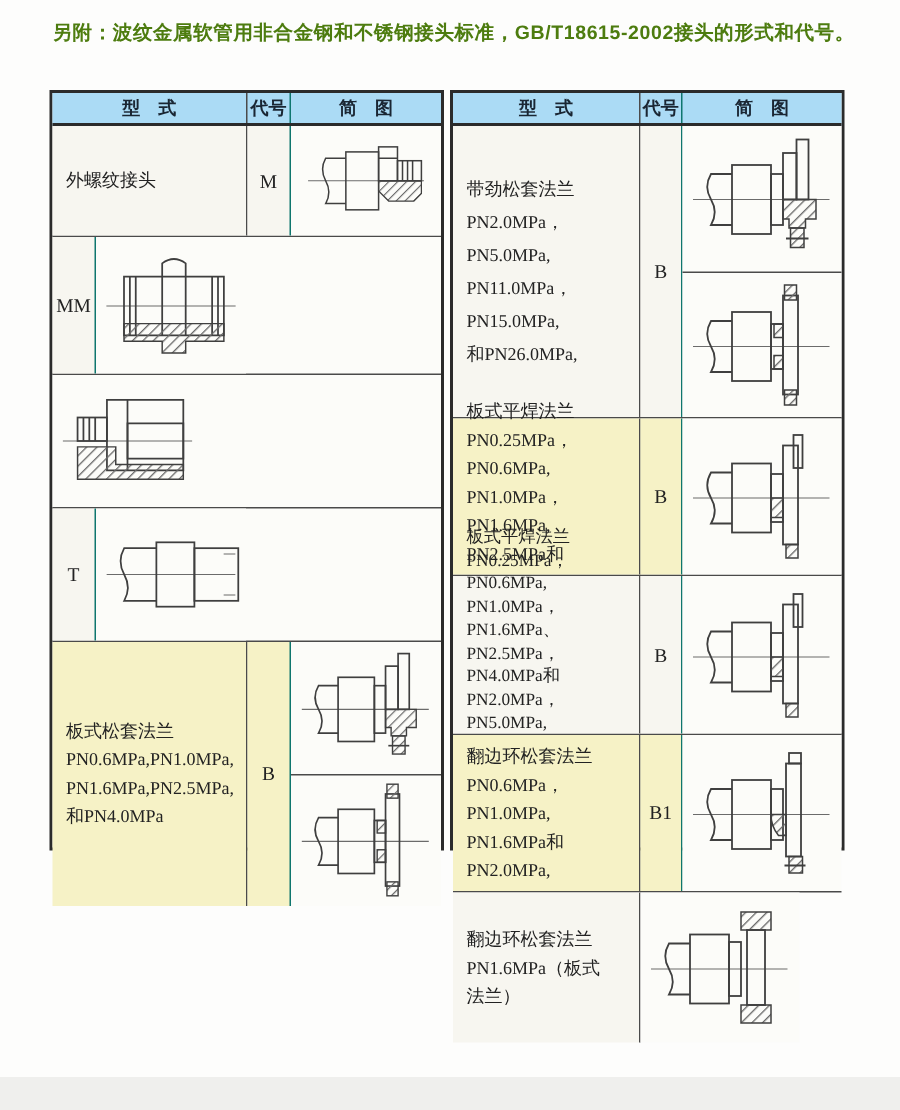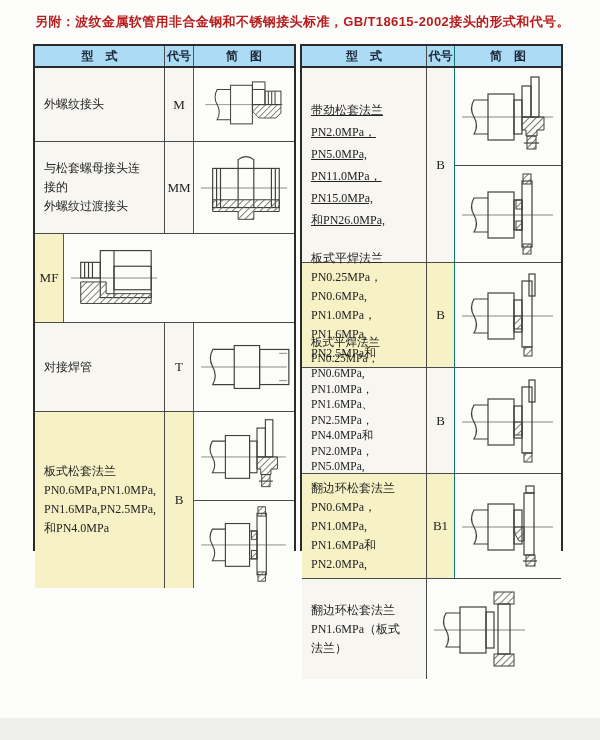--- a/index.html
+++ b/index.html
@@ -5,24 +5,24 @@
   * { margin:0; padding:0; box-sizing:border-box; }
   html,body { width:600px; height:740px; }
   body {
     position:relative; width:600px; height:740px; overflow:hidden;
     background:#fdfdfc;
     font-family:"Liberation Sans","DejaVu Sans",sans-serif;
     color:#1c1c1c;
   }
   .title {
     position:absolute; left:35px; top:13px; width:540px;
-    font-size:13px; font-weight:700; letter-spacing:0.4px; color:#b91c1c;
+    font-size:13px; font-weight:700; letter-spacing:0.4px; color:#4d7c0f;
   }
   .tbl {
-    position:absolute; top:44px; height:507px;
+    position:absolute; top:60px; height:507px;
     border:2px solid #2b2b2b; background:#fcfcf9;
   }
   .tbl-left  { left:33px;  width:263px; }
   .tbl-right { left:300px; width:263px; }
   .thead { display:flex; height:22px; background:#abdbf5; border-bottom:2px solid #2b2b2b; }
   .th {
     display:flex; align-items:center; justify-content:center;
     font-size:12px; font-weight:700; color:#1a2633;
   }
   .tr { display:flex; border-bottom:1px solid #4a4a4a; }
@@ -37,21 +37,21 @@
     font-family:"Liberation Serif","DejaVu Serif",serif;
     font-size:12px; line-height:19px; white-space:pre-line; color:#222;
   }
   .td.c-code {
     background:#f7f6f0; align-items:center;
     font-family:"Liberation Serif","DejaVu Serif",serif;
     font-size:13px; color:#222;
   }
   .yellow .c-type, .yellow .c-code { background:#f6f2c6; }
   .td.c-diag { background:#fcfcf9; align-items:center; justify-content:center; }
-  .airy  .c-type { line-height:22px;text-decoration:underline; }
+  .airy  .c-type { line-height:22px; }
   .dense .c-type { line-height:15.5px; font-size:11.5px; }
   .sub { flex:1; width:100%; display:flex; align-items:center; justify-content:center; }
   .sub.divided { border-bottom:1px solid #4a4a4a; }
   .c-diag.split { padding:0; }
   .c-diag svg { display:block; max-width:94%; max-height:92%; }
   .ln { stroke:#3f3f3f; stroke-width:1.2; fill:none; }
   .cl { stroke:#6b6b6b; stroke-width:0.8; fill:none; }
   .ht { fill:url(#hx); stroke:#3f3f3f; stroke-width:1; }
   .footer-band { position:absolute; left:0; bottom:0; width:600px; height:22px; background:#efefed; }
 </style>
@@ -122,58 +122,54 @@
         <line class="ln" x1="77" y1="24" x2="77" y2="40"></line>
         <line class="ln" x1="81" y1="24" x2="81" y2="40"></line>
         <line class="ln" x1="85" y1="24" x2="85" y2="40"></line>
         <path class="ht" d="M58,40 H92 V50 L86,56 H66 L58,48 Z"></path>
       </svg>
     </div>
   </div>
 
 
   <div class="tr" style="height:92px">
-    <div class="td c-type">与松套螺母接头连接的
-外螺纹过渡接头</div>
     <div class="td c-code">MM</div>
     <div class="td c-diag">
       <svg viewBox="0 0 96 80" width="94" height="82">
         <line class="cl" x1="4" y1="40" x2="92" y2="40"></line>
         <rect class="ln" x="16" y="20" width="68" height="40"></rect>
         <path class="ln" d="M42,20 V11 Q50,5 58,11 V20"></path>
         <line class="ln" x1="42" y1="20" x2="42" y2="60"></line>
         <line class="ln" x1="58" y1="20" x2="58" y2="60"></line>
         <line class="ln" x1="20" y1="20" x2="20" y2="60"></line>
         <line class="ln" x1="24" y1="20" x2="24" y2="60"></line>
         <line class="ln" x1="76" y1="20" x2="76" y2="60"></line>
         <line class="ln" x1="80" y1="20" x2="80" y2="60"></line>
         <path class="ht" d="M16,52 H84 V64 H58 V72 H42 V64 H16 Z"></path>
       </svg>
     </div>
   </div>
 
   <div class="tr yellow" style="height:89px">
-    <div class="td c-code">MF</div>
     <div class="td c-diag">
       <svg viewBox="0 0 96 80" width="94" height="80">
         <line class="cl" x1="4" y1="40" x2="92" y2="40"></line>
         <rect class="ln" x="14" y="24" width="20" height="16"></rect>
         <line class="ln" x1="18" y1="24" x2="18" y2="40"></line>
         <line class="ln" x1="22" y1="24" x2="22" y2="40"></line>
         <line class="ln" x1="26" y1="24" x2="26" y2="40"></line>
         <rect class="ln" x="34" y="12" width="52" height="48"></rect>
         <line class="ln" x1="48" y1="12" x2="48" y2="60"></line>
         <rect class="ln" x="48" y="28" width="38" height="24"></rect>
         <path class="ht" d="M14,44 H40 V56 H86 V66 H14 Z"></path>
       </svg>
     </div>
   </div>
 
   <div class="tr" style="height:89px">
-    <div class="td c-type">对接焊管</div>
     <div class="td c-code">T</div>
     <div class="td c-diag">
       <svg viewBox="0 0 96 80" width="94" height="78">
         <line class="cl" x1="4" y1="40" x2="92" y2="40"></line>
         <path class="ln" d="M38,22 H16 q-5,9 0,18 q5,9 0,18 H38"></path>
         <rect class="ln" x="38" y="18" width="26" height="44"></rect>
         <rect class="ln" x="64" y="22" width="30" height="36"></rect>
         <line class="cl" x1="84" y1="26" x2="92" y2="26"></line>
         <line class="cl" x1="84" y1="54" x2="92" y2="54"></line>
       </svg>

